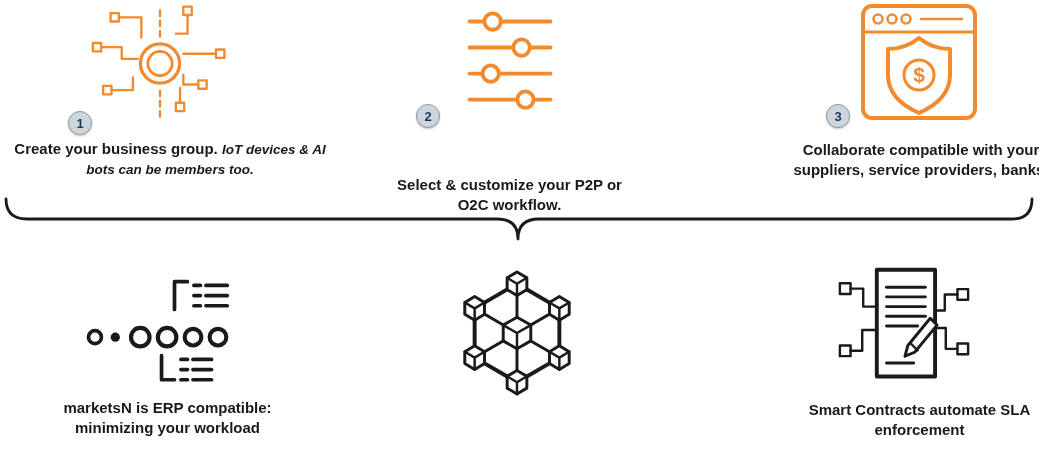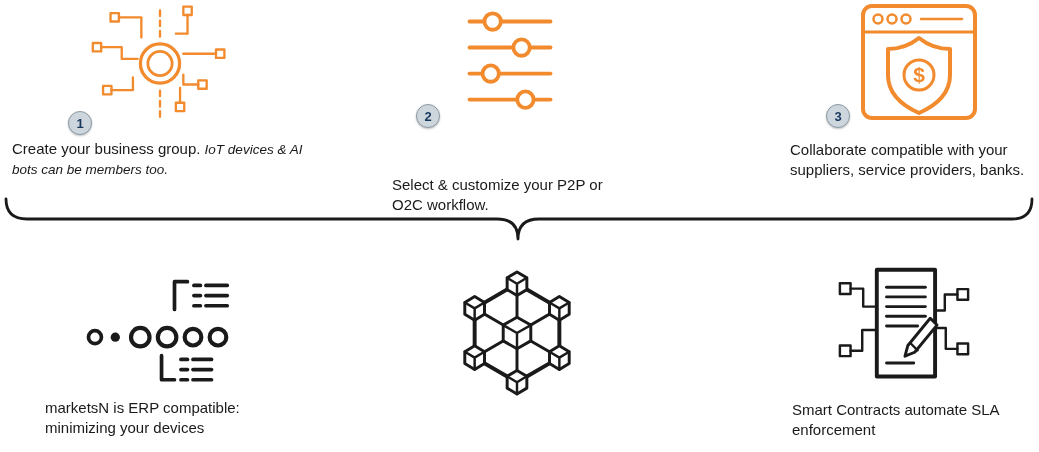--- a/index.html
+++ b/index.html
@@ -9,21 +9,21 @@
     --badge_border:#8C9BA6;
     --badge_text:#17375E;
   }
   *{box-sizing:border-box;}
   body{margin:0;background:#fff;}
   .canvas{
     position:relative;width:1039px;height:452px;background:#fff;
     font-family:"Liberation Sans",sans-serif;color:var(--ink);overflow:hidden;
   }
   .abs{position:absolute;}
-  .caption{font-size:15px;line-height:1.35;color:var(--ink);}
+  .caption{font-size:15px;line-height:1.35;text-align:center;color:var(--ink);font-weight:bold;}
   .note{font-style:italic;font-size:13.5px;}
   .badge{
     width:24px;height:24px;border-radius:50%;
     background:var(--badge_bg);border:1.5px solid var(--badge_border);
     color:var(--badge_text);font-size:13px;font-weight:bold;
     display:flex;align-items:center;justify-content:center;
     box-shadow:0 1px 2px rgba(0,0,0,.25);
   }
   .ic{display:block;}
   .ic-o line,.ic-o circle,.ic-o rect,.ic-o path,.ic-o polyline,.ic-o polygon{
@@ -130,21 +130,21 @@
     <circle class="sw45" cx="147" cy="72" r="9"></circle>
     <path class="sw4" d="M86,92 L86,118 L100,118"></path>
     <line class="sw4" x1="107" y1="96" x2="114" y2="96"></line>
       <line class="sw4" x1="120" y1="96" x2="140" y2="96"></line>
     <line class="sw4" x1="107" y1="107" x2="114" y2="107"></line>
       <line class="sw4" x1="120" y1="107" x2="140" y2="107"></line>
     <line class="sw4" x1="107" y1="118" x2="114" y2="118"></line>
       <line class="sw4" x1="120" y1="118" x2="140" y2="118"></line>
   </svg>
   <div class="caption abs" style="left:45px;top:398px;width:245px;">
-    <span>marketsN is ERP compatible: minimizing your devices</span>
+    <span>marketsN is ERP compatible: minimizing your workload</span>
   </div>
 
   <svg class="ic ic-k abs" style="left:452px;top:266px;" width="130" height="130" viewBox="0 0 132 132">
     <polygon class="sw4" points="66,18 109,43 109,93 66,118 23,93 23,43"></polygon>
     <line class="sw3" x1="66" y1="68" x2="66" y2="18"></line>
     <line class="sw3" x1="66" y1="68" x2="109" y2="43"></line>
     <line class="sw3" x1="66" y1="68" x2="109" y2="93"></line>
     <line class="sw3" x1="66" y1="68" x2="66" y2="118"></line>
     <line class="sw3" x1="66" y1="68" x2="23" y2="93"></line>
     <line class="sw3" x1="66" y1="68" x2="23" y2="43"></line>

